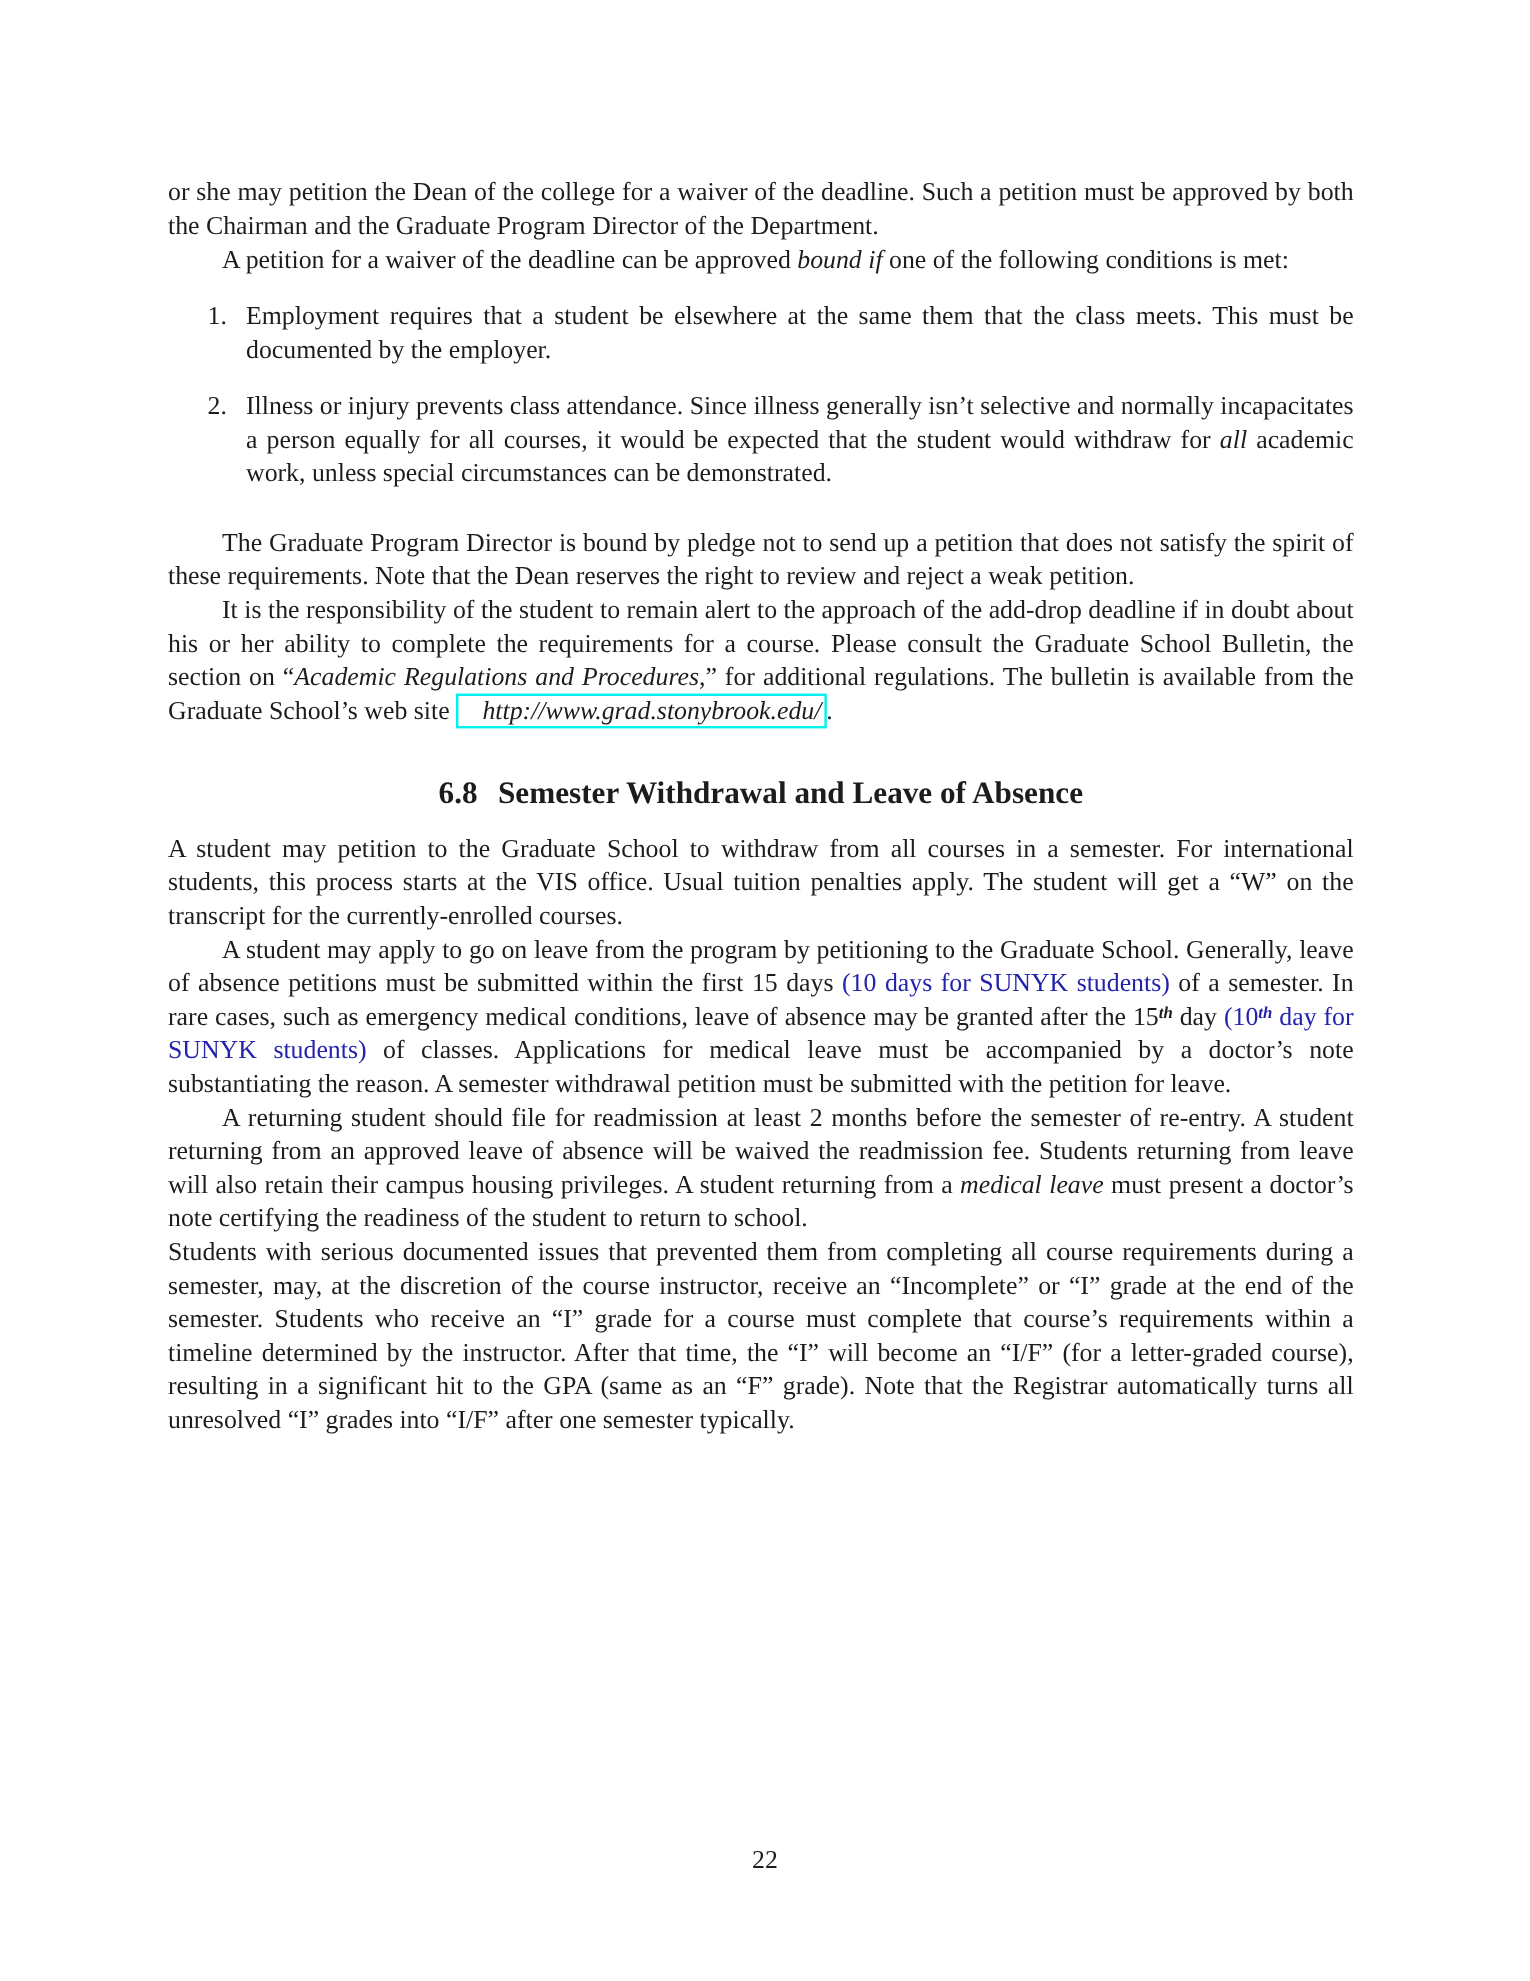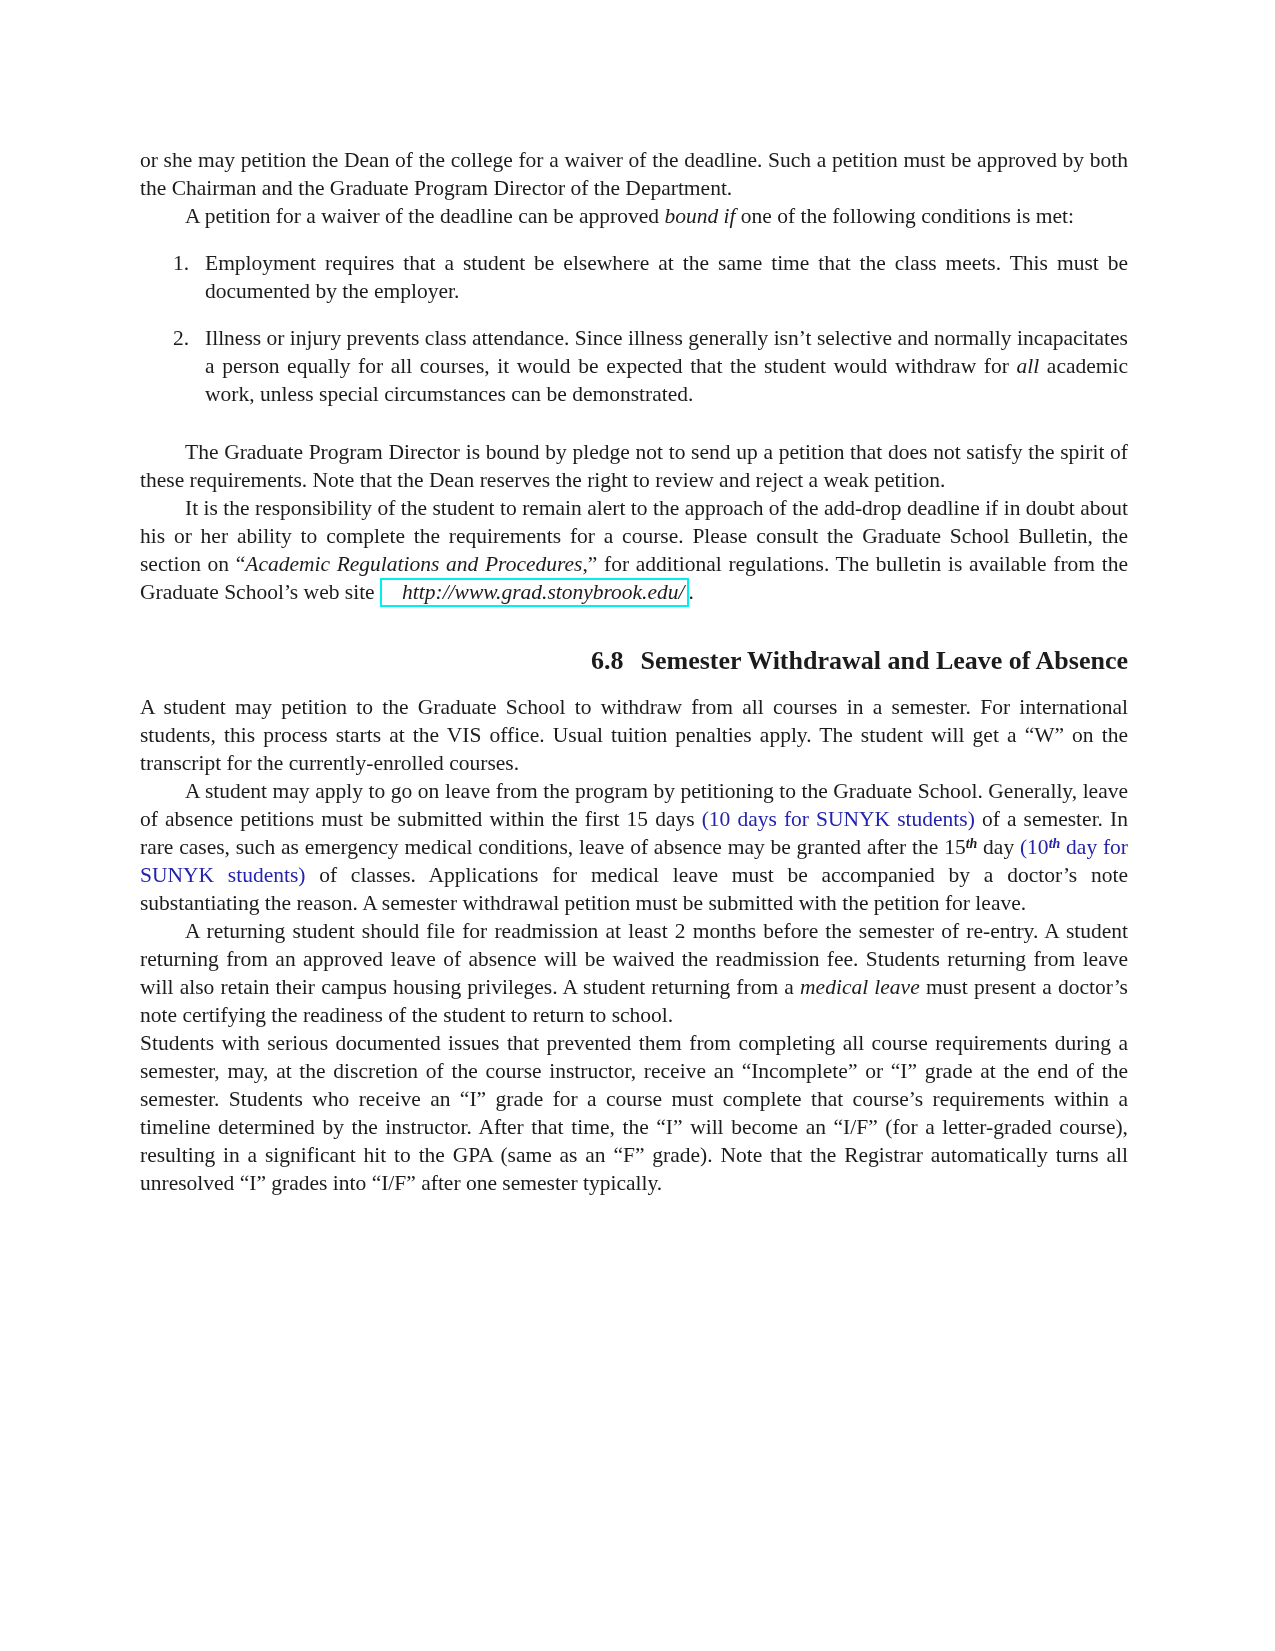--- a/index.html
+++ b/index.html
@@ -47,21 +47,21 @@
   ol.conditions .num {
     position:absolute;
     left:33px;
     top:0;
   }
   h2.section {
     margin:40px 0 17px 0;
     font-size:26px;
     font-weight:bold;
     line-height:30px;
-    text-align:right;
+    text-align:center;
   }
   h2.section .secnum { margin-right:17px; }
   .urlbox {
     font-style:italic;
     color:inherit;
     text-decoration:none;
     border:2px solid var(--link-border, #00EFEF);
     padding:0 2px 1px 20px;
   }
   .pageno {
@@ -78,21 +78,21 @@
 <div class="page">
   <div class="content">
 
     <p>or she may petition the Dean of the college for a waiver of the deadline. Such a petition must be approved by both the Chairman and the Graduate Program Director of the Department.</p>
 
     <p class="p-indent">A petition for a waiver of the deadline can be approved <span class="i">bound if</span> one of the following conditions is met:</p>
 
     <ol class="conditions">
       <li>
         <span class="num">1.</span>
-        <span>Employment requires that a student be elsewhere at the same time that the class meets. This must be documented by the employer.</span>
+        <span>Employment requires that a student be elsewhere at the same them that the class meets. This must be documented by the employer.</span>
       </li>
       <li>
         <span class="num">2.</span>
         <span>Illness or injury prevents class attendance. Since illness generally isn’t selective and normally incapacitates a person equally for all courses, it would be expected that the student would withdraw for <span class="i">all</span> academic work, unless special circumstances can be demonstrated.</span>
       </li>
     </ol>
 
 
     <p class="p-indent">The Graduate Program Director is bound by pledge not to send up a petition that does not satisfy the spirit of these requirements. Note that the Dean reserves the right to review and reject a weak petition.</p>
 
@@ -107,13 +107,14 @@
     <p class="p-indent">A student may apply to go on leave from the program by petitioning to the Graduate School. Generally, leave of absence petitions must be submitted within the first 15 days <span class="blue">(10 days for SUNYK students)</span> of a semester. In rare cases, such as emergency medical conditions, leave of absence may be granted after the 15<span class="sup">th</span> day <span class="blue">(10</span><span class="blue sup">th</span><span class="blue"> day for SUNYK students)</span> of classes. Applications for medical leave must be accompanied by a doctor’s note substantiating the reason. A semester withdrawal petition must be submitted with the petition for leave.</p>
 
     <p class="p-indent">A returning student should file for readmission at least 2 months before the semester of re-entry.  A student returning from an approved leave of absence will be waived the readmission fee. Students returning from leave will also retain their campus housing privileges. A student returning from a <span class="i">medical leave</span> must present a doctor’s note certifying the readiness of the student to return to school.</p>
 
 
     <p>Students with serious documented issues that prevented them from completing all course requirements during a semester, may, at the discretion of the course instructor, receive an “Incomplete” or “I” grade at the end of the semester.  Students who receive an “I” grade for a course must complete that course’s requirements within a timeline determined by the instructor.  After that time, the “I” will become an “I/F” (for a letter-graded course), resulting in a significant hit to the GPA (same as an “F” grade).  Note that the Registrar automatically turns all unresolved “I” grades into “I/F” after one semester typically.</p>
 
 
   </div>
 
+  <div class="pageno">22</div>
 </div>
 
 </body></html>

